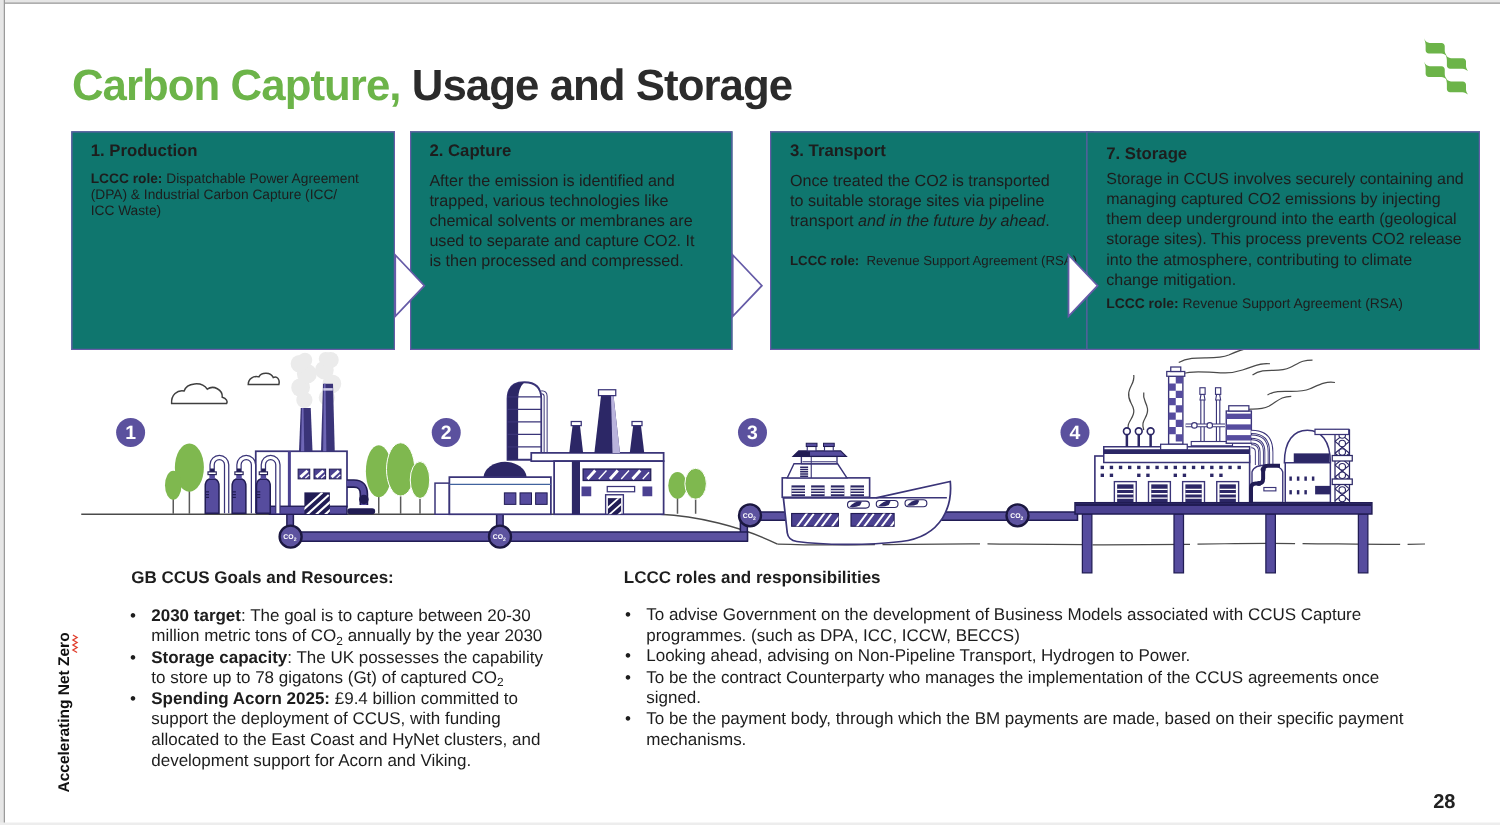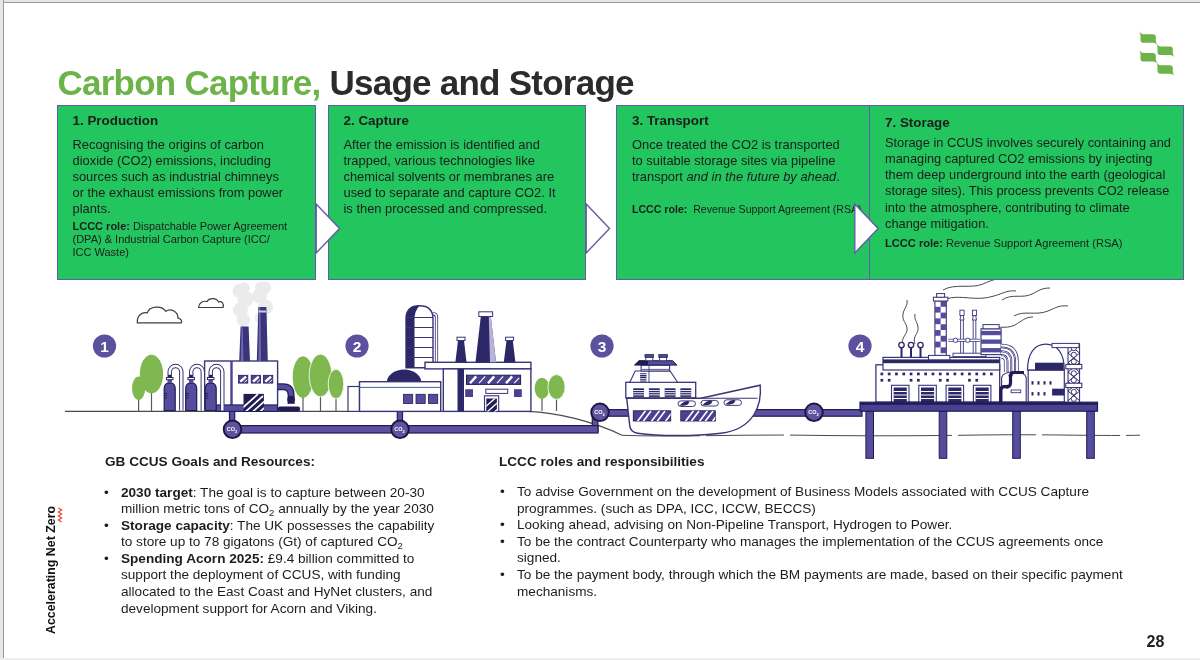--- a/index.html
+++ b/index.html
@@ -1,24 +1,24 @@
 <!DOCTYPE html>
 <html><head>
 <meta charset="utf-8">
 <style>
 html,body{margin:0;padding:0;background:#fff;}
 .page{position:relative;width:1200px;height:660px;background:#fff;overflow:hidden;
   font-family:"Liberation Sans",sans-serif;color:#1d1d1d;}
 .strip-top{position:absolute;left:0;top:0;width:1200px;height:3px;background:#e6e6e6;border-bottom:1px solid #9a9a9a;box-sizing:border-box;}
 .strip-left{position:absolute;left:0;top:0;width:4px;height:660px;background:#e6e6e6;border-right:1px solid #9a9a9a;box-sizing:border-box;}
-.title{position:absolute;left:57.5px;top:63px;font-size:35px;letter-spacing:-0.75px;font-weight:bold;white-space:nowrap;}
+.title{position:absolute;left:57.5px;top:49px;font-size:35px;letter-spacing:-0.75px;font-weight:bold;white-space:nowrap;}
 .title .g{color:#6cb449;}
 .title .d{color:#2b2b2b;}
 .logo{position:absolute;left:1138px;top:29px;}
-.box{position:absolute;top:104.5px;height:175px;border:1.4px solid #655ba7;box-sizing:border-box;background:#22c55e;}
+.box{position:absolute;top:104.5px;height:175px;border:1.4px solid #655ba7;box-sizing:border-box;background:#0f766e;}
 .box .inner{padding:7px 14px 0 15px;}
 .bh{font-size:13.4px;font-weight:bold;margin:0 0 9px 0;}
 .bt{font-size:12.9px;line-height:16.2px;margin:0;white-space:nowrap;}
 .br{font-size:11px;line-height:13.4px;margin:2px 0 0 0;white-space:nowrap;}
 .arrow{position:absolute;top:0;left:0;}
 .sec-h{position:absolute;font-size:13.6px;font-weight:bold;}
 .blist{position:absolute;font-size:13.6px;line-height:16.6px;}
 .blist table{border-collapse:collapse;}
 .blist td{vertical-align:top;padding:0;font-size:13.6px;line-height:16.6px;white-space:nowrap;}
 .blist td.dot{width:17px;}
@@ -41,21 +41,20 @@
       <path id="lg" d="M1,1.3 c1.2,2.6 2.8,3.9 4.8,4 l9.4,0 c1.5,0 2.6,1.1 2.6,2.6 l0,3.7 c0,1 0.4,2.5 1.6,4 c-1.5,-0.9 -2.6,-1.8 -4.4,-1.8 l-9.9,0 c-1.5,0 -2.6,-1.1 -2.6,-2.6 l0,-4.1 c0,-1.5 -0.5,-3.8 -1.5,-5.8 z"></path>
       <use href="#lg" x="17" y="12.2"></use>
       <use href="#lg" x="0" y="18.7"></use>
       <use href="#lg" x="17" y="30.9"></use>
     </g>
   </svg>
 
   <div class="box" style="left:56.5px;width:259.5px;">
     <div class="inner">
       <p class="bh">1. Production</p>
-      <p class="bt">Recognising the origins of carbon<br>dioxide (CO2) emissions, including<br>sources such as industrial chimneys<br>or the exhaust emissions from power<br>plants.</p>
       <p class="br"><b>LCCC role:</b> Dispatchable Power Agreement<br>(DPA) &amp; Industrial Carbon Capture (ICC/<br>ICC Waste)</p>
     </div>
   </div>
   <div class="box" style="left:327.5px;width:258.5px;">
     <div class="inner">
       <p class="bh">2. Capture</p>
       <p class="bt">After the emission is identified and<br>trapped, various technologies like<br>chemical solvents or membranes are<br>used to separate and capture CO2. It<br>is then processed and compressed.</p>
     </div>
   </div>
   <div class="box" style="left:616px;width:258.5px;">

